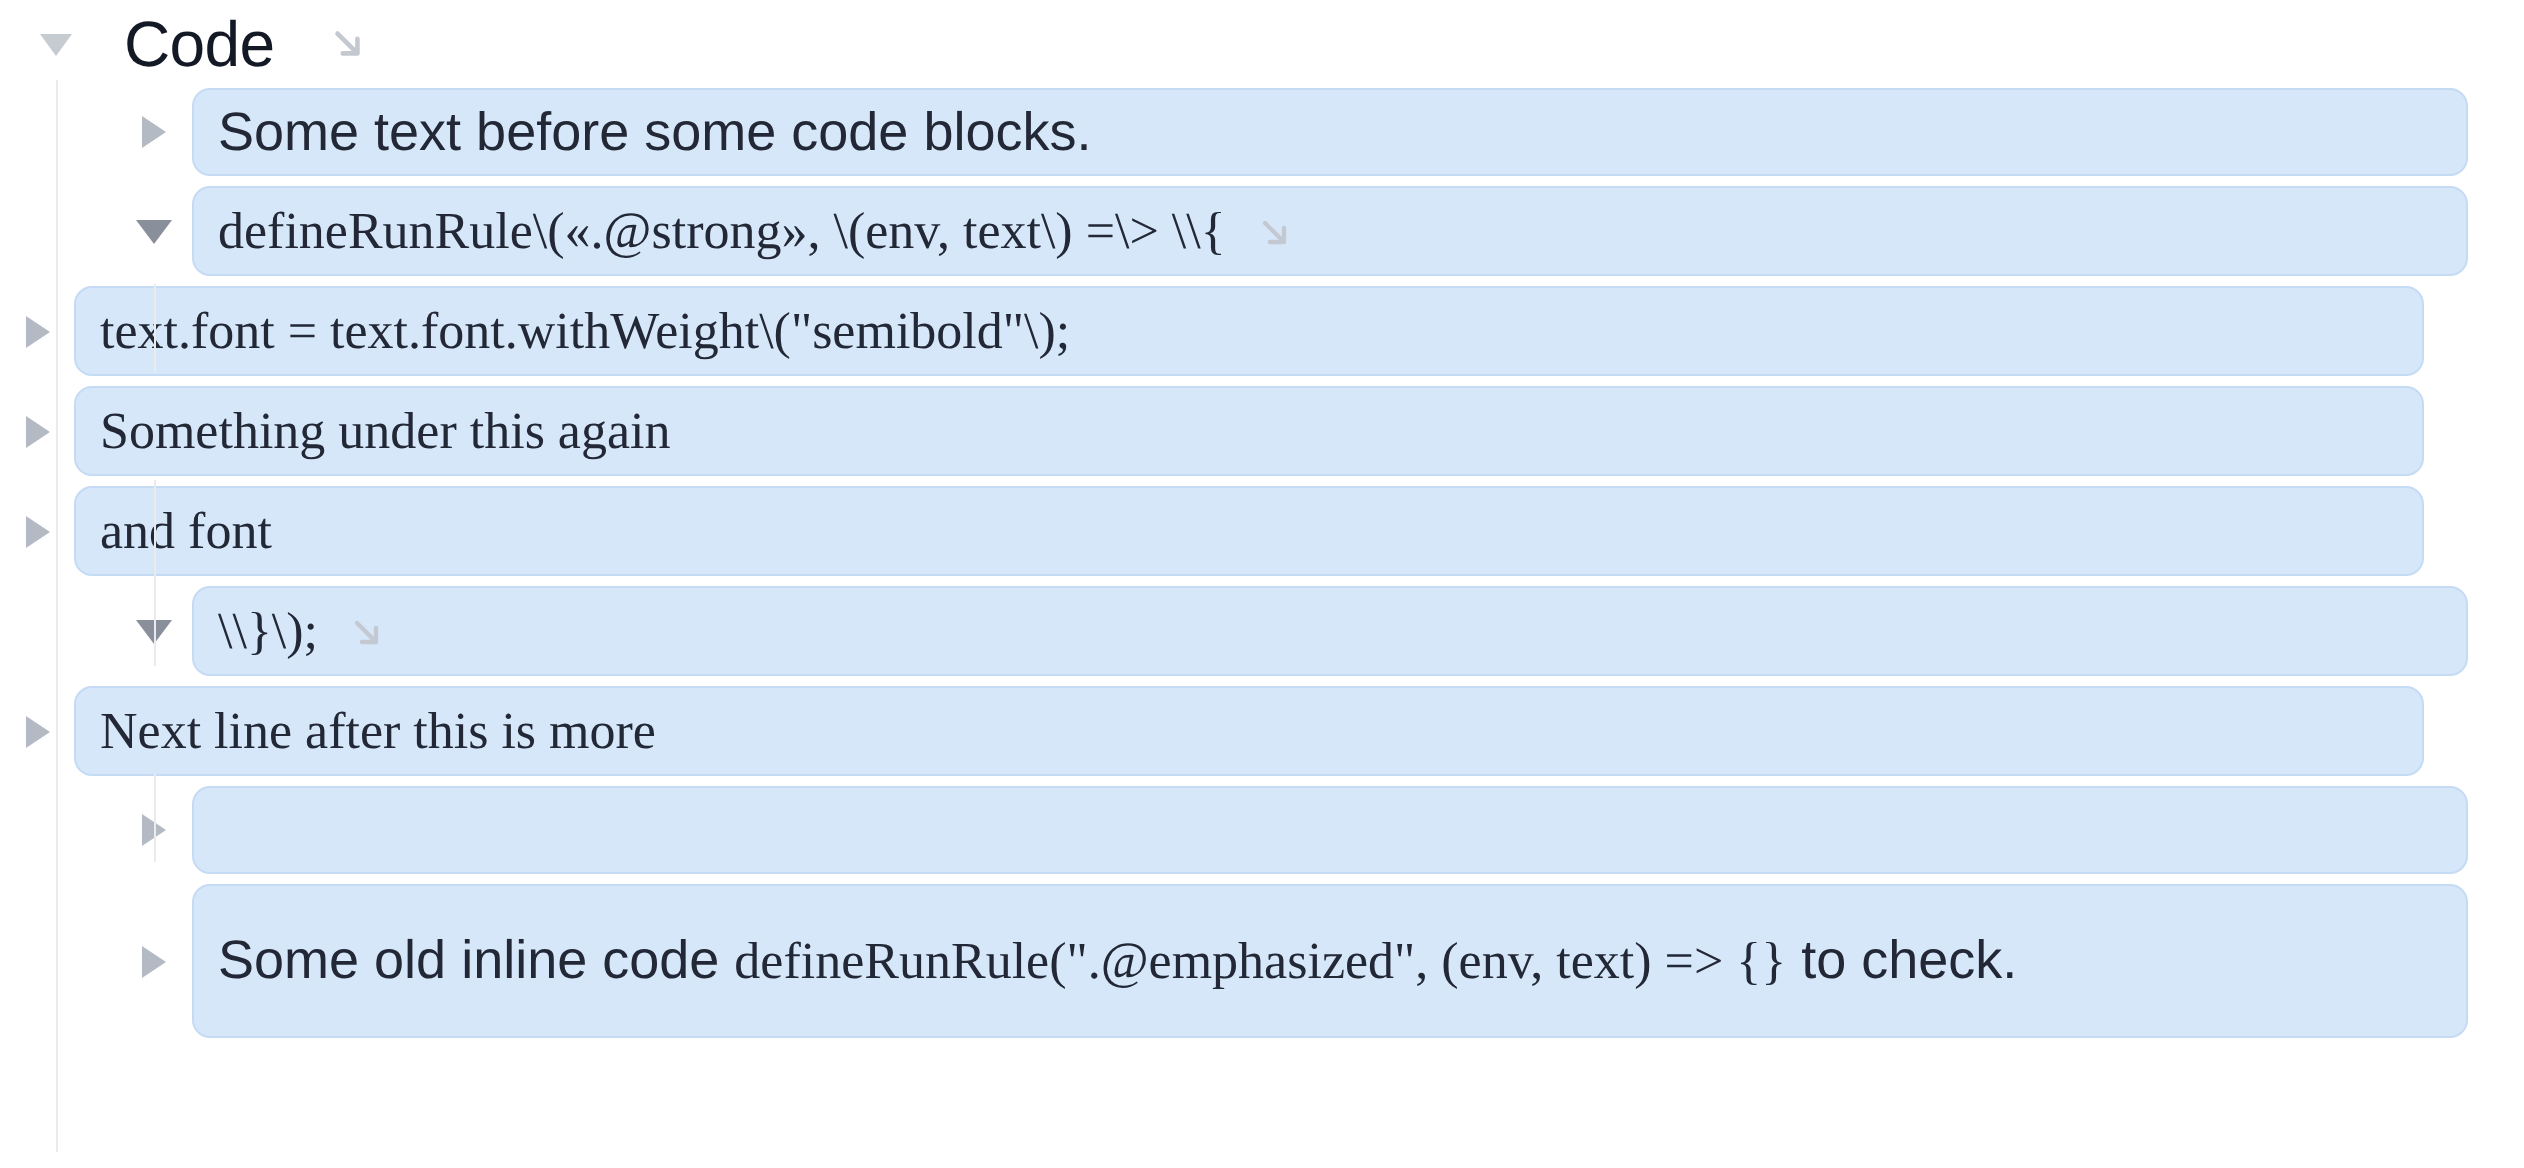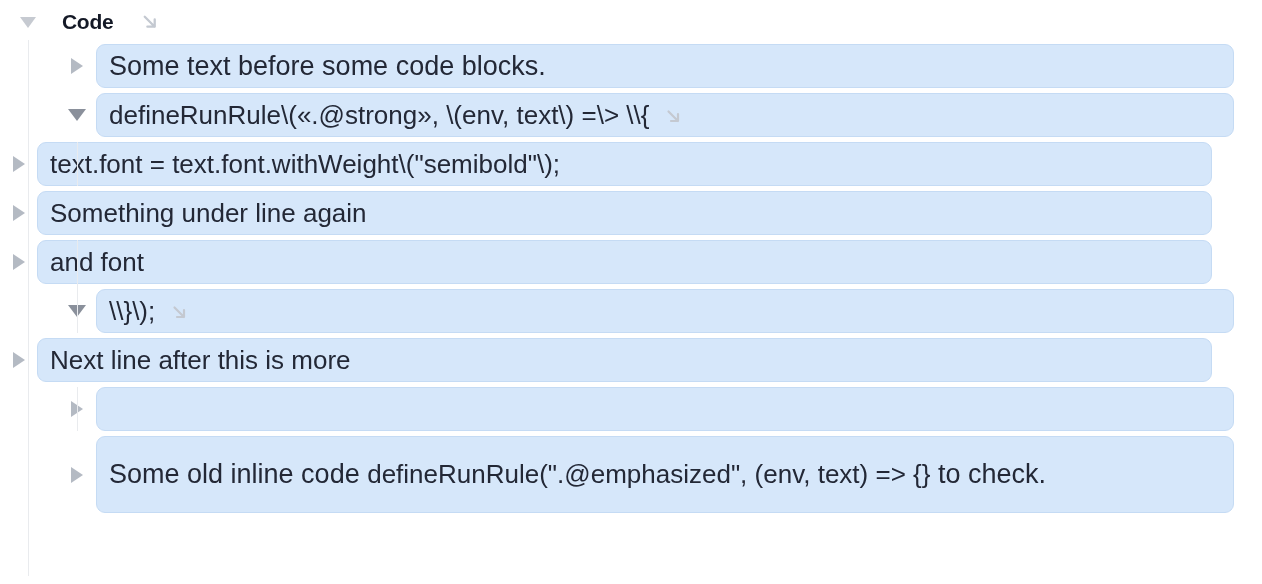--- a/index.html
+++ b/index.html
@@ -9,21 +9,21 @@
     font-family: "Liberation Sans", sans-serif;
   }
   .page { position: relative; width: 1262px; height: 584px; background: #ffffff; }
 
   
   .guide { position: absolute; width: 1px; background: #e9ebee; }
 
   
   .heading { height: 44px; display: flex; align-items: center; padding-left: 20px; }
   .heading .title {
-    font-size: 21px; font-weight: bold; color: #141926;
+    font-size: 32px; font-weight: normal; color: #141926;
     margin-left: 26px; letter-spacing: -0.3px;
   }
   .heading .focus-arrow { margin-left: 26px; }
 
   
   .tri { width: 0; height: 0; display: block; flex: none; }
   .tri-right {
     border-top: 8px solid transparent; border-bottom: 8px solid transparent;
     border-left: 12px solid #b4bac3;
   }
@@ -47,21 +47,21 @@
   .row.child .gutter { width: 37px; }
   .bar {
     flex: 1; min-height: 44px;
     background: #d6e7fa; border: 1px solid #c5dbf4; border-radius: 9px;
     padding: 0 12px; overflow: hidden;
     font-size: 27px; color: #232836; line-height: 42px;
     white-space: pre;
   }
   .row.top .bar   { margin-right: 28px; }
   .row.child .bar { margin-right: 50px; }
-  .bar .code { font-family: Liberation Sans, sans-serif; font-size: 26px; }
+  .bar .code { font-family: Liberation Serif, serif; font-size: 26px; }
   .bar .plain { font-family: "Liberation Sans", sans-serif; }
   .bar.wrap { white-space: normal; line-height: 37px; padding: 19px 12px; }
 
   .focus-arrow { vertical-align: middle; display: inline-block; }
   .bar .focus-arrow { margin-left: 14px; }
 </style>
 </head>
 <body>
 
 <div class="page">
@@ -97,21 +97,21 @@
       <div class="row child">
         <span class="gutter">
           <span class="tri tri-right"></span>
         </span>
         <div class="bar"><span class="code">text.font = text.font.withWeight\("semibold"\);</span></div>
       </div>
       <div class="row child">
         <span class="gutter">
           <span class="tri tri-right"></span>
         </span>
-        <div class="bar"><span class="code">Something under line again</span></div>
+        <div class="bar"><span class="code">Something under this again</span></div>
       </div>
       <div class="row child">
         <span class="gutter">
           <span class="tri tri-right"></span>
         </span>
         <div class="bar"><span class="code">and font</span></div>
       </div>
       <div class="row top">
         <span class="gutter">
           <span class="tri tri-down"></span>

